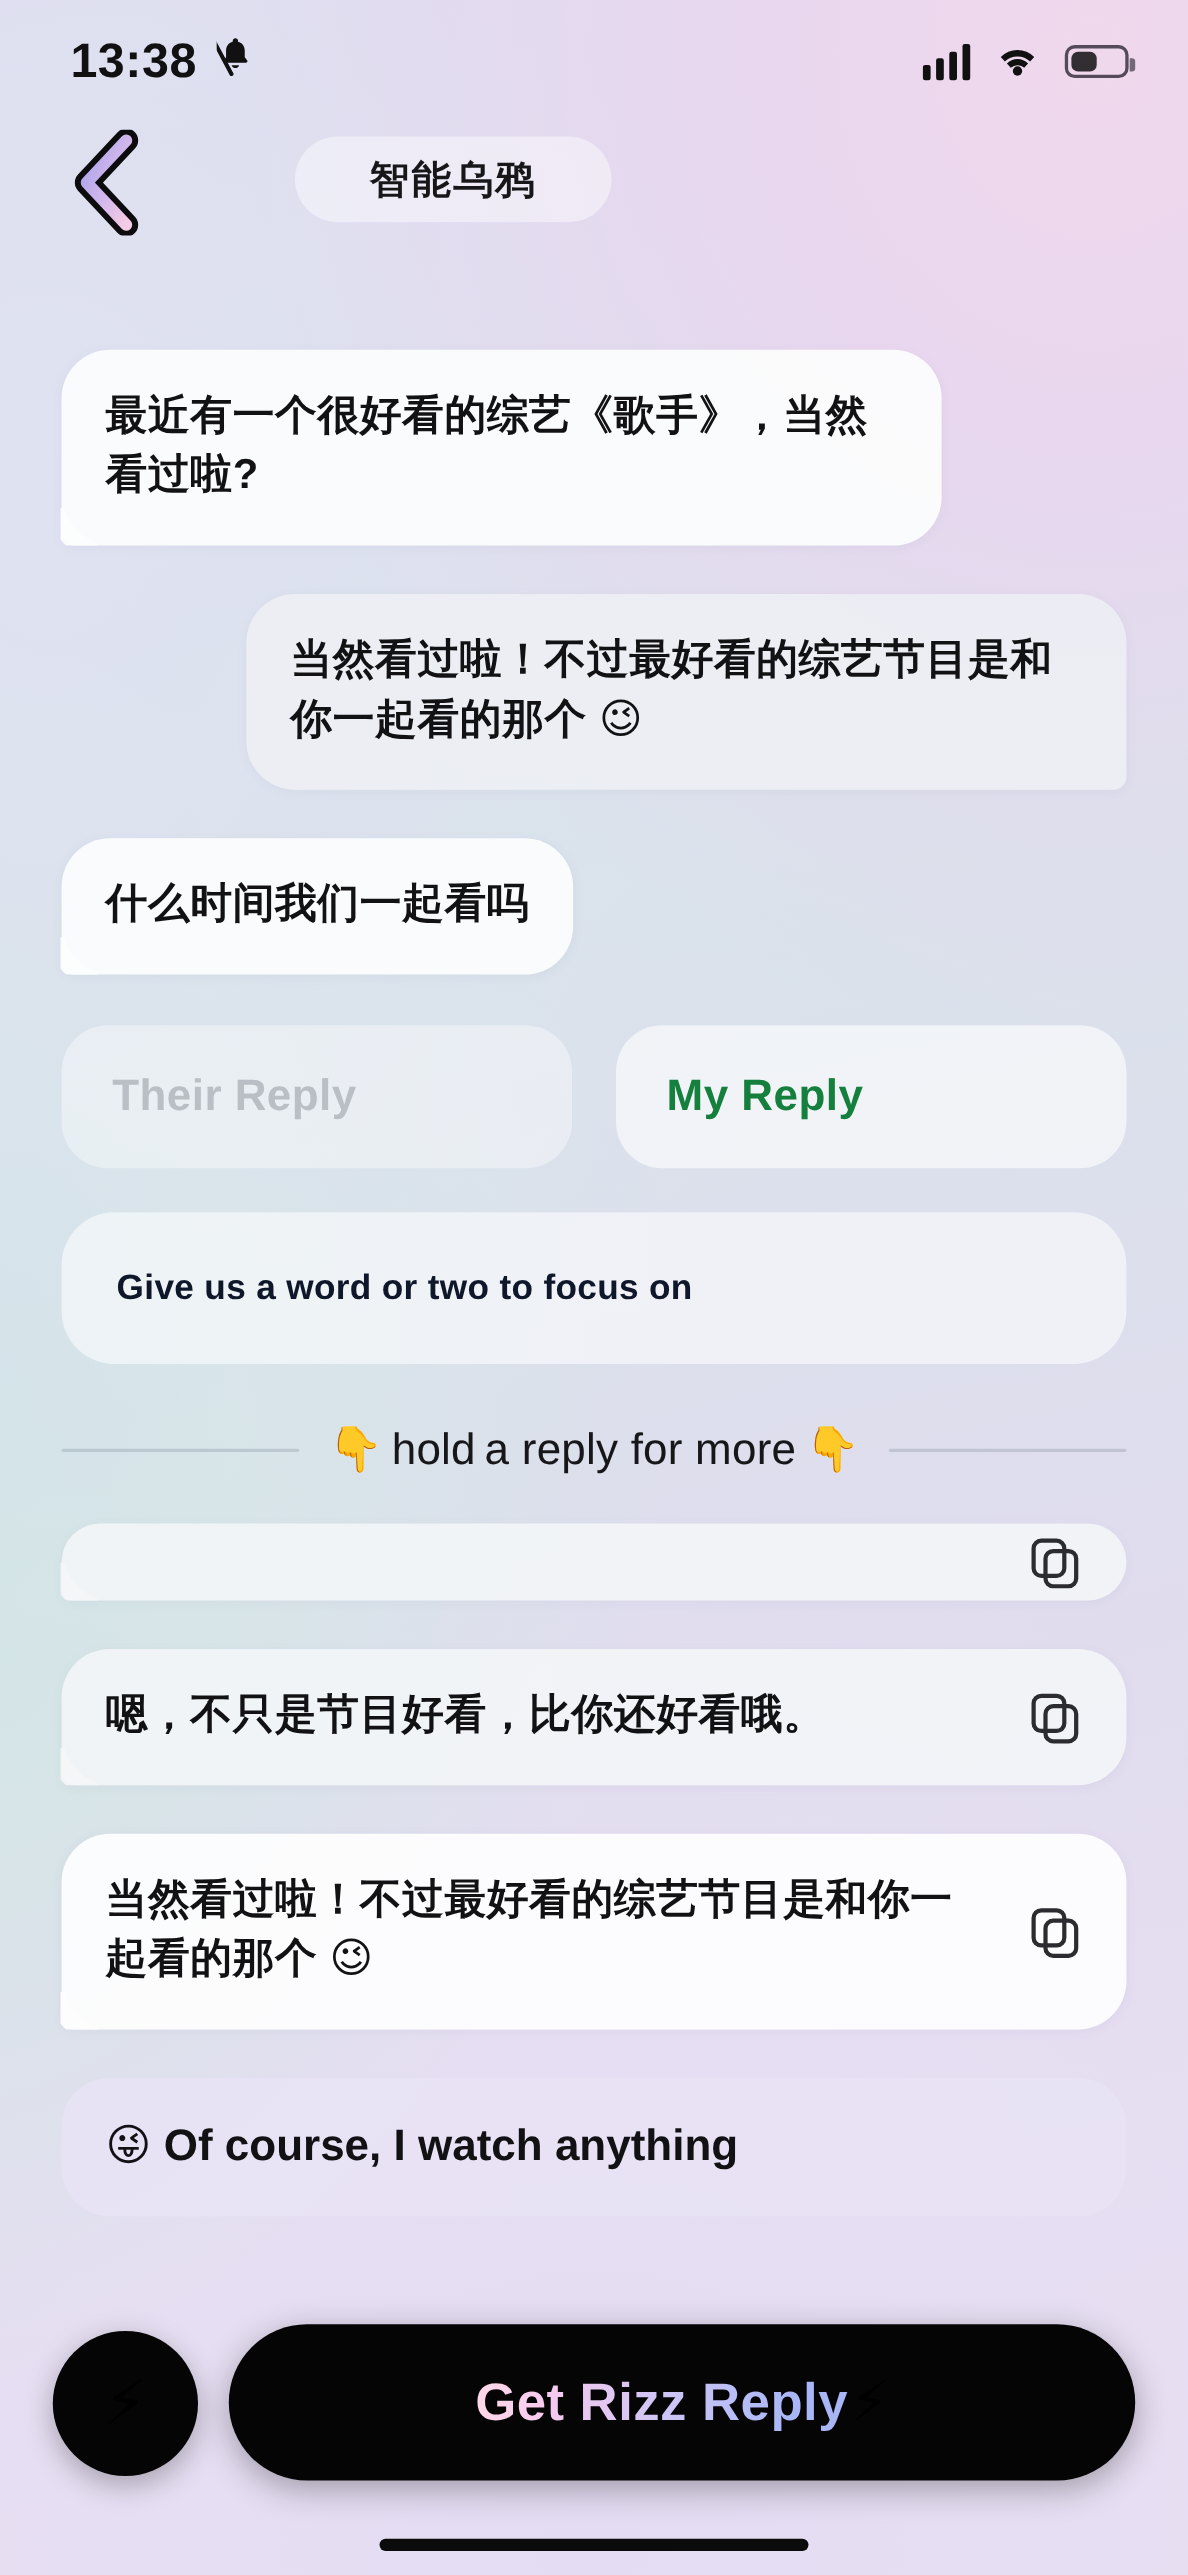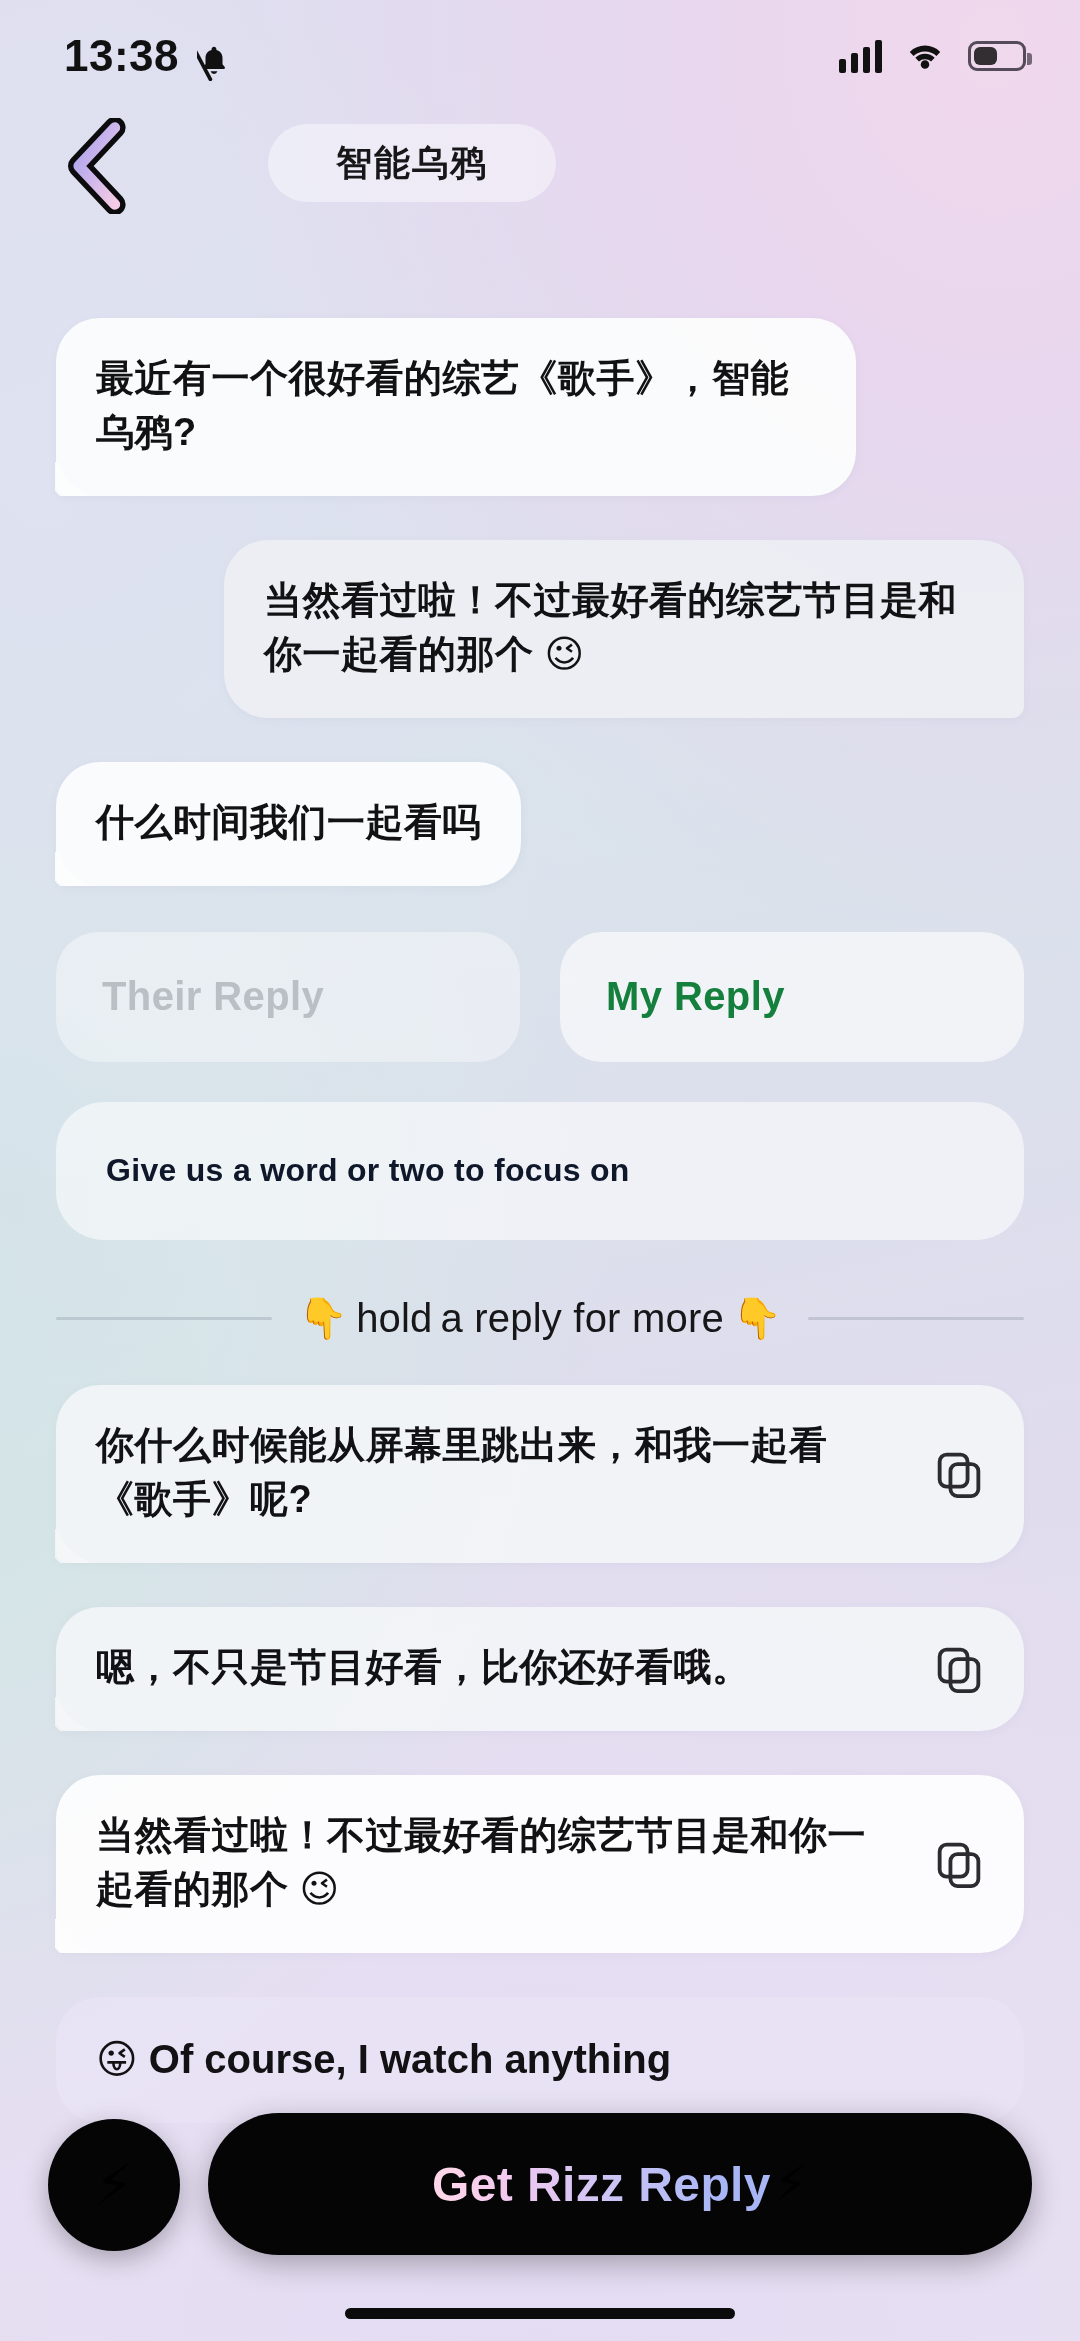--- a/index.html
+++ b/index.html
@@ -13,21 +13,21 @@
       radial-gradient(120% 75% at 4% 20%,  #dfe2f1 0%, rgba(223,226,241,0) 60%),
       radial-gradient(95% 60% at -8% 52%,  #cfe4e6 0%, #d6e5e7 30%, rgba(214,229,231,0) 68%),
       radial-gradient(120% 55% at 50% 100%, #e4dcf3 0%, #e6def2 35%, rgba(230,222,242,0) 75%),
       linear-gradient(168deg, #dedbef 0%, #d8e3ea 34%, #e0dcee 66%, #e9def0 100%);
   }
 
   
   .statusbar{ position:absolute; top:0; left:0; width:1080px; height:112px;
     display:flex; align-items:center; justify-content:space-between;
     padding:0 54px 0 64px; }
-  .sb-left{ display:flex; align-items:flex-end; gap:18px; }
+  .sb-left{ display:flex; align-items:flex-start; gap:18px; }
   .clock{ font-size:44px; font-weight:700; color:#111; letter-spacing:.5px; }
   .sb-right{ display:flex; align-items:center; gap:20px; }
   .bell{ width:34px; height:38px; position:relative; }
   .bell svg{ display:block; }
   .bars{ display:flex; align-items:flex-end; gap:5px; height:34px; }
   .bars i{ display:block; width:7px; background:#111; border-radius:2px; }
   .bars i:nth-child(1){ height:14px; }
   .bars i:nth-child(2){ height:20px; }
   .bars i:nth-child(3){ height:26px; }
   .bars i:nth-child(4){ height:33px; }
@@ -173,21 +173,21 @@
   <div class="title-pill">
     <span>智能乌鸦</span>
   </div>
 </div>
 
 <div class="chat">
 
   <div class="row left">
     <div class="bubble b-in">
       <span class="tail-l"></span>
-      <p>最近有一个很好看的综艺《歌手》，智能乌鸦?</p>
+      <p>最近有一个很好看的综艺《歌手》，当然看过啦?</p>
     </div>
   </div>
 
   <div class="row right" style="margin-top:44px">
     <div class="bubble b-out">
       <p>当然看过啦！不过最好看的综艺节目是和你一起看的那个 😉</p>
     </div>
   </div>
 
   <div class="row left" style="margin-top:44px">
@@ -216,21 +216,20 @@
       <span class="emo">👇</span>
       <b>hold</b>
       <em> a reply for more</em>
       <span class="emo">👇</span>
     </span>
     <span class="ln"></span>
   </div>
 
   <div class="sug b-bot">
     <span class="tail-l"></span>
-    <p>你什么时候能从屏幕里跳出来，和我一起看《歌手》呢?</p>
     <svg class="copy" viewBox="0 0 24 24" aria-hidden="true">
       <rect x="3.4" y="3.4" width="12.4" height="14.2" rx="3.1" fill="none" stroke="#2b2b30" stroke-width="1.7"></rect>
       <rect x="8.2" y="7.6" width="12.4" height="14.2" rx="3.1" fill="none" stroke="#2b2b30" stroke-width="1.7"></rect>
     </svg>
   </div>
 
   <div class="sug b-bot">
     <span class="tail-l"></span>
     <p>嗯，不只是节目好看，比你还好看哦。</p>
     <svg class="copy" viewBox="0 0 24 24" aria-hidden="true">

